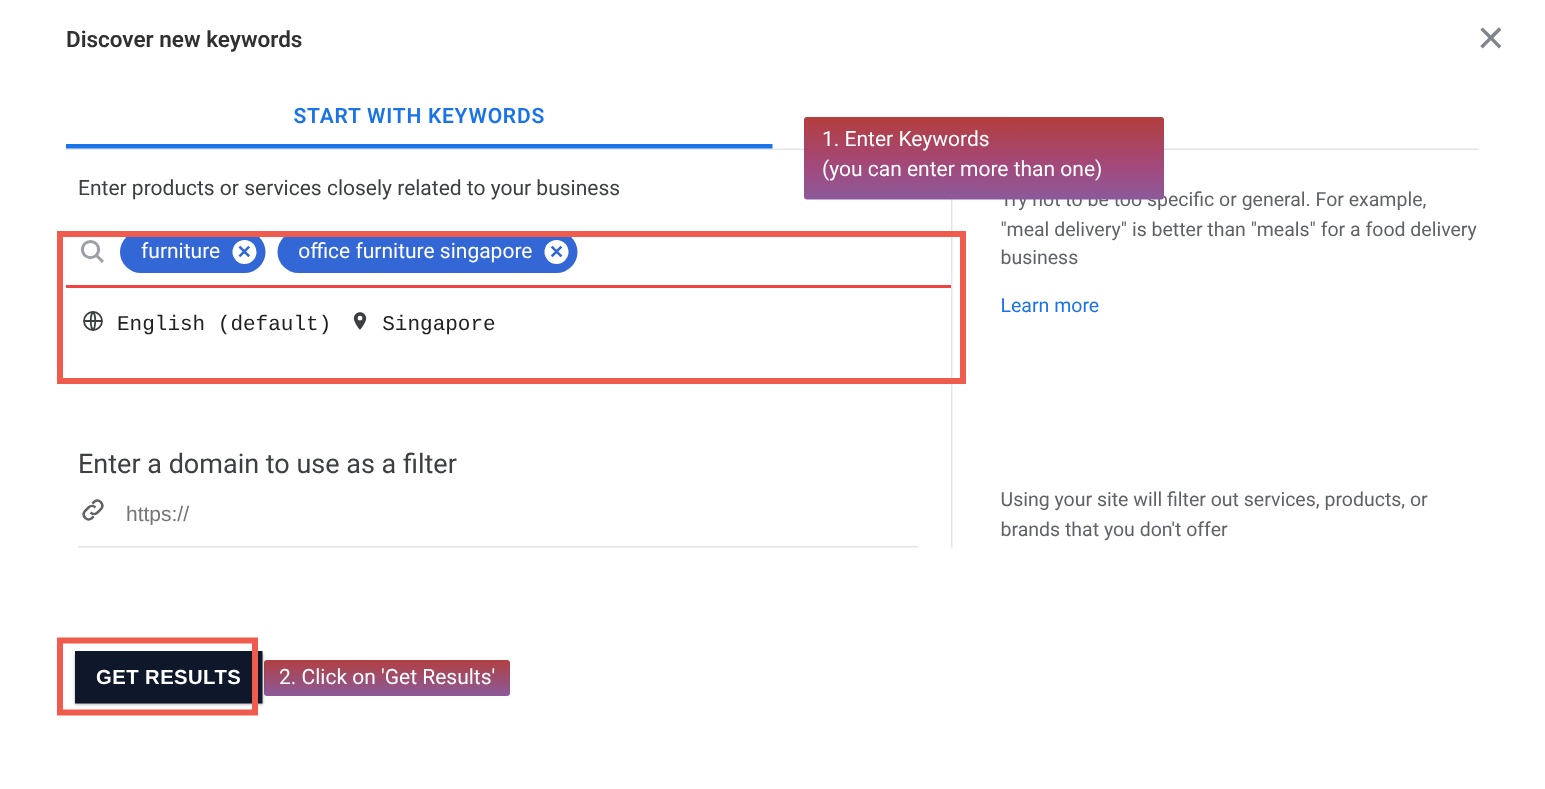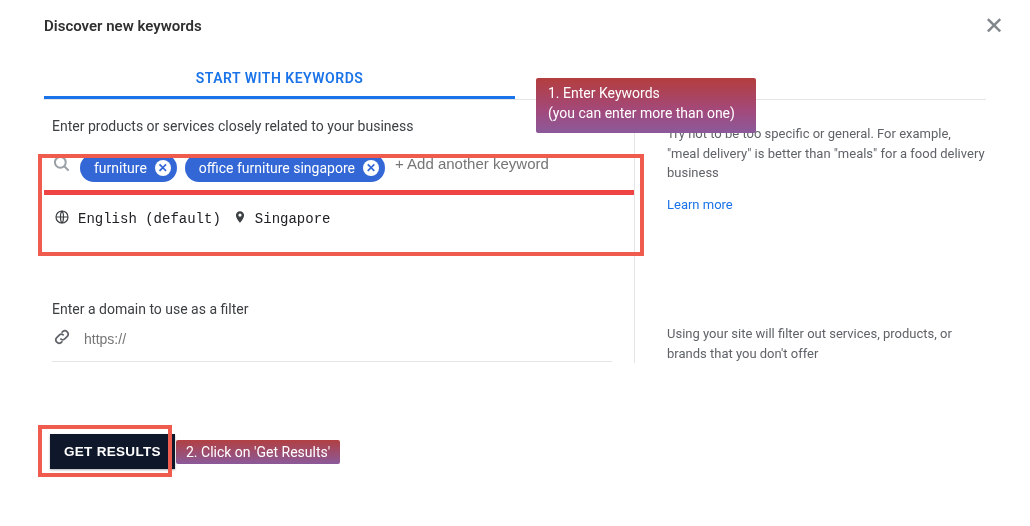--- a/index.html
+++ b/index.html
@@ -44,21 +44,21 @@
     font-weight: 600;
     letter-spacing: .5px;
     color: #1a73e8;
     padding-bottom: 10px;
     border-bottom: 3px solid #1a73e8;
   }
   .overlay1 {
     position: absolute;
     left: 536px;
     top: 78px;
-    width: 220px;
+    width: 240px;
     padding: 6px 10px 10px 12px;
     color: #fff;
     font-size: 14px;
     line-height: 1.4;
     background: linear-gradient(to bottom, #b43e3d 0%, #a2497c 60%, #8b5a9a 100%);
     border-radius: 2px;
   }
   .overlay2 {
     position: absolute;
     left: 176px;
@@ -84,22 +84,22 @@
     line-height: 1.5;
   }
   .section-head {
     font-size: 14px;
     color: #3c4043;
     margin-bottom: 14px;
     padding-left: 8px;
   }
   .chipbar {
     display: flex;
-    align-items: flex-start;
-    border-bottom: 5px solid #ef4444;
+    align-items: flex-end;
+    border-bottom: 2px solid #ef4444;
     padding: 6px 6px 8px 8px;
     gap: 8px;
   }
   .search-ic { color: #9aa0a6; }
   .chip {
     display: inline-flex;
     align-items: center;
     background: #3367d6;
     color: #fff;
     border-radius: 16px;
@@ -156,21 +156,21 @@
     left: 38px; top: 425px;
     width: 134px; height: 52px;
     pointer-events: none;
   }
 
   .domain-block {
     margin-top: 72px;
     padding-left: 8px;
   }
   .domain-label {
-    font-size: 14px;
+    font-size: 18px;
     color: #3c4043;
   }
   .domain-row {
     display: flex;
     align-items: center;
     gap: 10px;
     border-bottom: 1px solid #e5e5e5;
     padding: 10px 0;
     width: 560px;
   }
@@ -223,21 +223,20 @@
           </svg>
       </span>
       <span class="chip">
         <span>furniture</span>
         <span class="chip-x">✕</span>
       </span>
       <span class="chip">
         <span>office furniture singapore</span>
         <span class="chip-x">✕</span>
       </span>
-      <input class="add-input" placeholder="+ Add another keyword" style="">
     </div>
 
     <div class="optrow">
       <span>
         <svg width="16" height="16" viewBox="0 0 24 24" fill="none" stroke="currentColor" stroke-width="1.8">
             <circle cx="12" cy="12" r="9"></circle>
             <path d="M3 12h18M12 3c3 3 3 15 0 18M12 3c-3 3-3 15 0 18"></path>
           </svg>
       </span>
       <span>English (default)</span>

